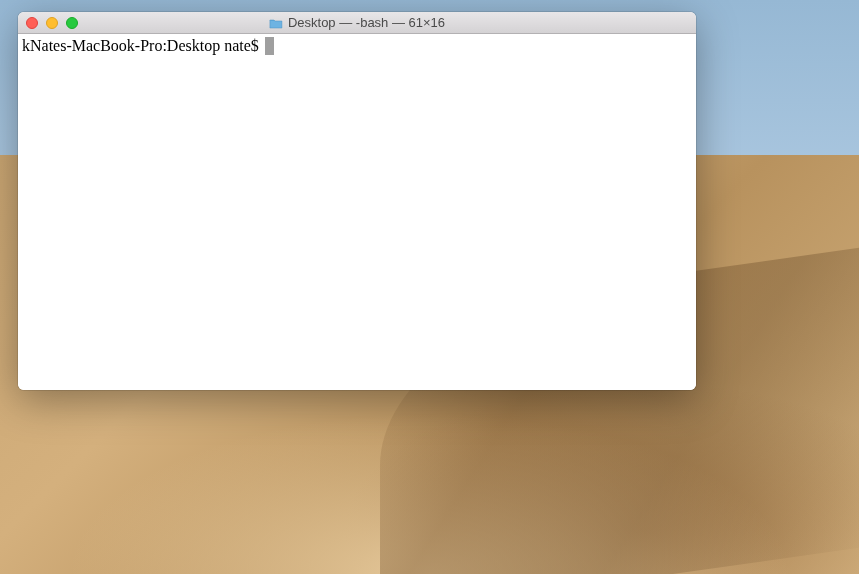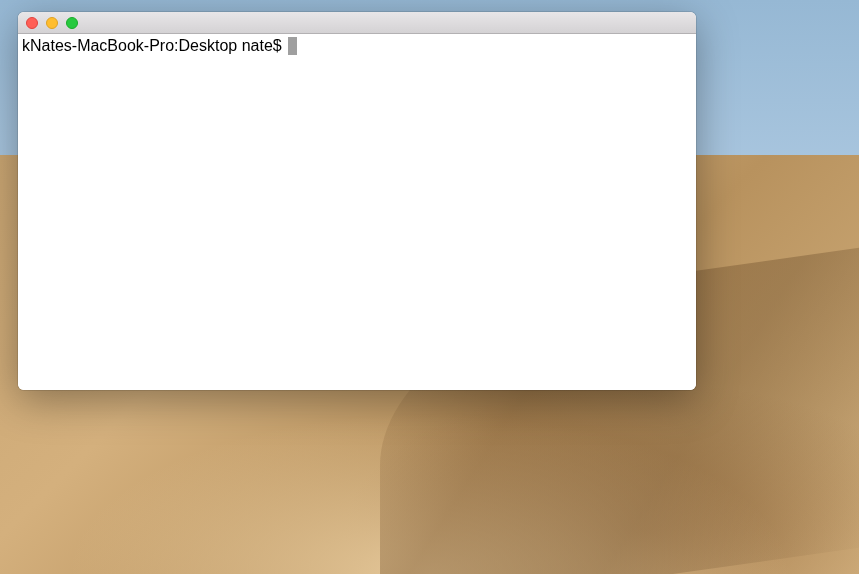--- a/index.html
+++ b/index.html
@@ -124,21 +124,21 @@
     }
     .folder-icon {
       width: 14px;
       height: 11px;
       display: inline-block;
     }
     .terminal-body {
       height: calc(100% - 22px);
       background: #ffffff;
       padding: 2px 4px;
-      font-family: Liberation Sans, sans-serif;
+      font-family: Liberation Serif, serif;
       font-size: 16px;
       line-height: 1.3;
       color: #000;
       cursor: text;
     }
     .prompt-line {
       display: flex;
       align-items: center;
     }
     .cursor-block {
@@ -157,20 +157,29 @@
   <div class="dune-light"></div>
   <div class="dune-shadow"></div>
 
   <div class="terminal-window">
     <div class="titlebar">
       <div class="traffic-lights">
         <div class="traffic-light light-close"></div>
         <div class="traffic-light light-minimize"></div>
         <div class="traffic-light light-zoom"></div>
       </div>
+      <div class="titlebar-center">
+        <span class="folder-icon">
+          <svg width="14" height="11" viewBox="0 0 14 11">
+            <path d="M1 2 L5 2 L6 3 L13 3 L13 10 L1 10 Z" fill="#6db3e2" stroke="#4a90c2" stroke-width="0.5"></path>
+            <path d="M1 2 L5 2 L6 3 L1 3 Z" fill="#5aa3d4"></path>
+          </svg>
+        </span>
+        <span>Desktop — -bash — 61×16</span>
+      </div>
     </div>
     <div class="terminal-body">
       <div class="prompt-line">
         <span>kNates-MacBook-Pro:Desktop nate$</span>
         <span class="cursor-block"></span>
       </div>
     </div>
   </div>
 </div>
 

